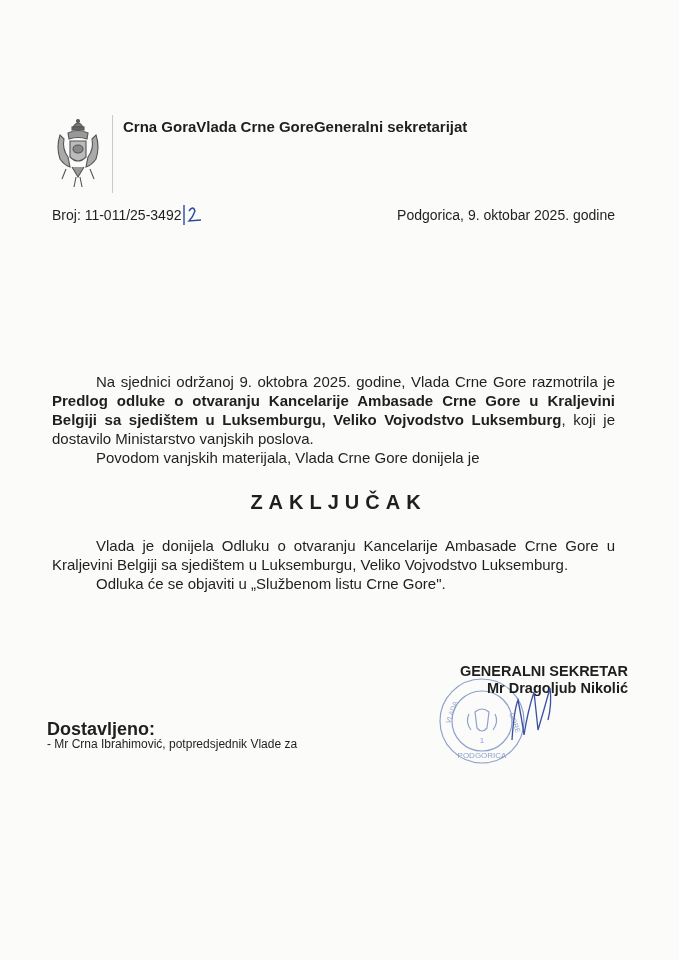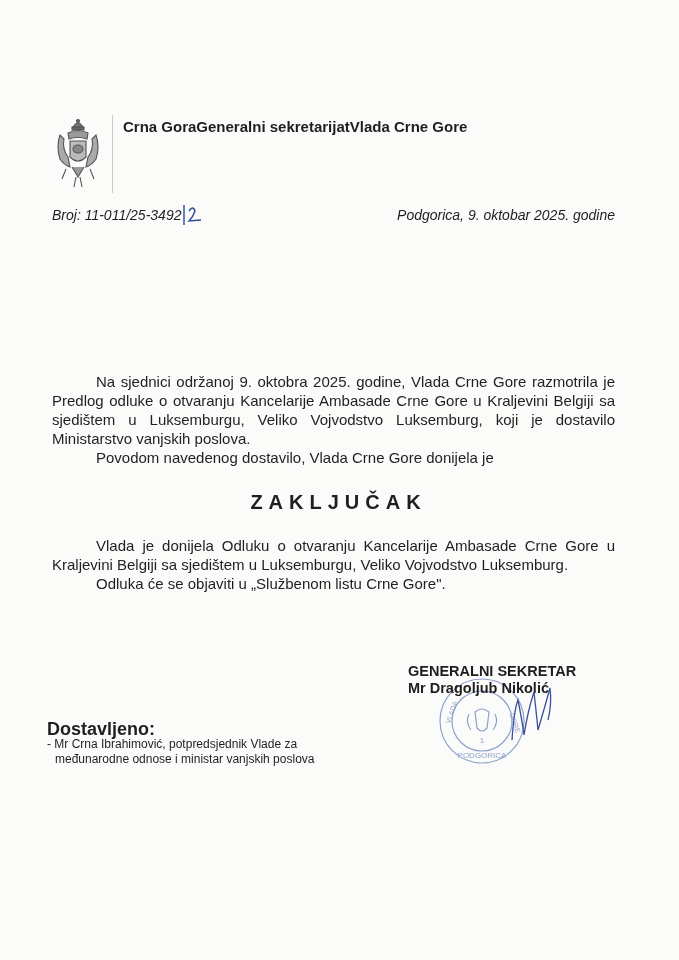--- a/index.html
+++ b/index.html
@@ -14,34 +14,34 @@
     .page { position: absolute; left: 0; top: 0; width: 679px; height: 960px; }
 
     
     .header { position: absolute; left: 54px; top: 115px; display: flex; align-items: stretch; }
     .coat { width: 48px; height: 72px; margin-top: 2px; }
     .vline { width: 1px; background: #c9c9c9; margin-left: 10px; margin-right: 10px; height: 78px; }
     .header-lines { display: flex; flex-direction: row; justify-content: center; height: 72px; padding-top: 2px; }
     .header-line { font-size: 15px; font-weight: bold; color: #1e1e1e; line-height: 19px; }
 
     
-    .refrow { position: absolute; left: 52px; right: 64px; top: 206px; display: flex; justify-content: space-between; font-size: 14px; line-height: 18px; font-style: italic; }
+    .refrow { position: absolute; left: 52px; right: 64px; top: 206px; display: flex; justify-content: space-between; font-size: 14px; line-height: 18px; }
     .ref { position: relative; }
     .handmark { position: absolute; left: 100%; top: -3px; width: 26px; height: 24px; }
     .place-date { }
 
     
     .body { position: absolute; left: 52px; width: 563px; top: 372px; font-size: 15px; line-height: 19px; }
     .para { text-align: justify; text-align-last: left; margin: 0; }
     .indent { text-indent: 44px; }
-    .b { font-weight: normal; }
+    .b { font-weight: bold; }
     .heading { text-align: center; font-weight: bold; font-size: 20px; letter-spacing: 6px; margin: 26px 0 24px 10px; }
 
     
-    .sig { position: absolute; left: 408px; top: 663px; width: 220px; text-align: left; font-weight: bold; font-size: 14.5px; line-height: 17px; color: #1e1e1e; z-index: 2; }
+    .sig { position: absolute; left: 408px; top: 663px; width: 220px; text-align: right; font-weight: bold; font-size: 14.5px; line-height: 17px; color: #1e1e1e; z-index: 2; }
     .stamp { position: absolute; left: 437px; top: 676px; width: 90px; height: 90px; z-index: 1; }
     .signature-scribble { position: absolute; left: 508px; top: 680px; width: 60px; height: 62px; z-index: 3; }
 
     
     .dist { position: absolute; left: 47px; top: 722px; font-size: 12px; line-height: 15px; }
     .dist-title { font-weight: bold; font-size: 18px; }
     .dist-item { padding-left: 0; }
     .dist-item2 { padding-left: 8px; }
   </style>
 </head>
@@ -60,41 +60,41 @@
         <path d="M42 18 Q46 30 42 42 Q38 48 32 50 L34 40 Q40 32 38 22 Z" fill="#aaa"></path>
         <path d="M16 24 L32 24 L32 40 Q24 48 16 40 Z" fill="#bbb"></path>
         <ellipse cx="24" cy="32" rx="5" ry="4" fill="#888"></ellipse>
         <path d="M18 50 L24 60 L30 50" fill="#999"></path>
         <path d="M12 52 L8 62 M36 52 L40 62 M22 60 L20 70 M26 60 L28 70"></path>
       </g>
     </svg>
     <div class="vline"></div>
     <div class="header-lines">
       <div class="header-line">Crna Gora</div>
+      <div class="header-line">Vlada Crne Gore</div>
       <div class="header-line">Generalni sekretarijat</div>
-      <div class="header-line">Vlada Crne Gore</div>
     </div>
   </div>
 
   <div class="refrow">
     <div class="ref">
       <span>Broj: 11-011/25-3492</span>
       <svg class="handmark" viewBox="0 0 26 24">
         <path d="M3 2 L3 22" stroke="#2a4aa0" stroke-width="1.4" fill="none"></path>
         <path d="M8 8 Q12 2 14 8 Q12 14 8 18 L20 17" stroke="#2a4aa0" stroke-width="1.4" fill="none"></path>
       </svg>
     </div>
     <div class="place-date">Podgorica, 9. oktobar 2025. godine</div>
   </div>
 
   <div class="body">
     <p class="para indent">
       <span>Na sjednici održanoj 9. oktobra 2025. godine, Vlada Crne Gore razmotrila je </span><span class="b">Predlog odluke o otvaranju Kancelarije Ambasade Crne Gore u Kraljevini Belgiji sa sjedištem u Luksemburgu, Veliko Vojvodstvo Luksemburg</span><span>, koji je dostavilo Ministarstvo vanjskih poslova.</span>
     </p>
-    <p class="para indent">Povodom navedenog dostavilo, Vlada Crne Gore donijela je</p>
+    <p class="para indent">Povodom vanjskih materijala, Vlada Crne Gore donijela je</p>
 
     <div class="heading">ZAKLJUČAK</div>
 
     <p class="para indent">Vlada je donijela Odluku o otvaranju Kancelarije Ambasade Crne Gore u Kraljevini Belgiji sa sjedištem u Luksemburgu, Veliko Vojvodstvo Luksemburg.</p>
     <p class="para indent">Odluka će se objaviti u „Službenom listu Crne Gore".</p>
   </div>
 
   <svg class="stamp" viewBox="0 0 90 90">
     <g fill="none" stroke="#7c92c2" stroke-width="1.2" opacity="0.85">
       <circle cx="45" cy="45" r="42"></circle>
@@ -113,16 +113,15 @@
   </svg>
 
   <div class="sig">
     <div>GENERALNI SEKRETAR</div>
     <div>Mr Dragoljub Nikolić</div>
   </div>
 
   <div class="dist">
     <div class="dist-title">Dostavljeno:</div>
     <div class="dist-item">- Mr Crna Ibrahimović, potpredsjednik Vlade za</div>
-    <div class="dist-item2">međunarodne odnose i ministar vanjskih poslova</div>
   </div>
 
 </div>
 
 </body></html>

